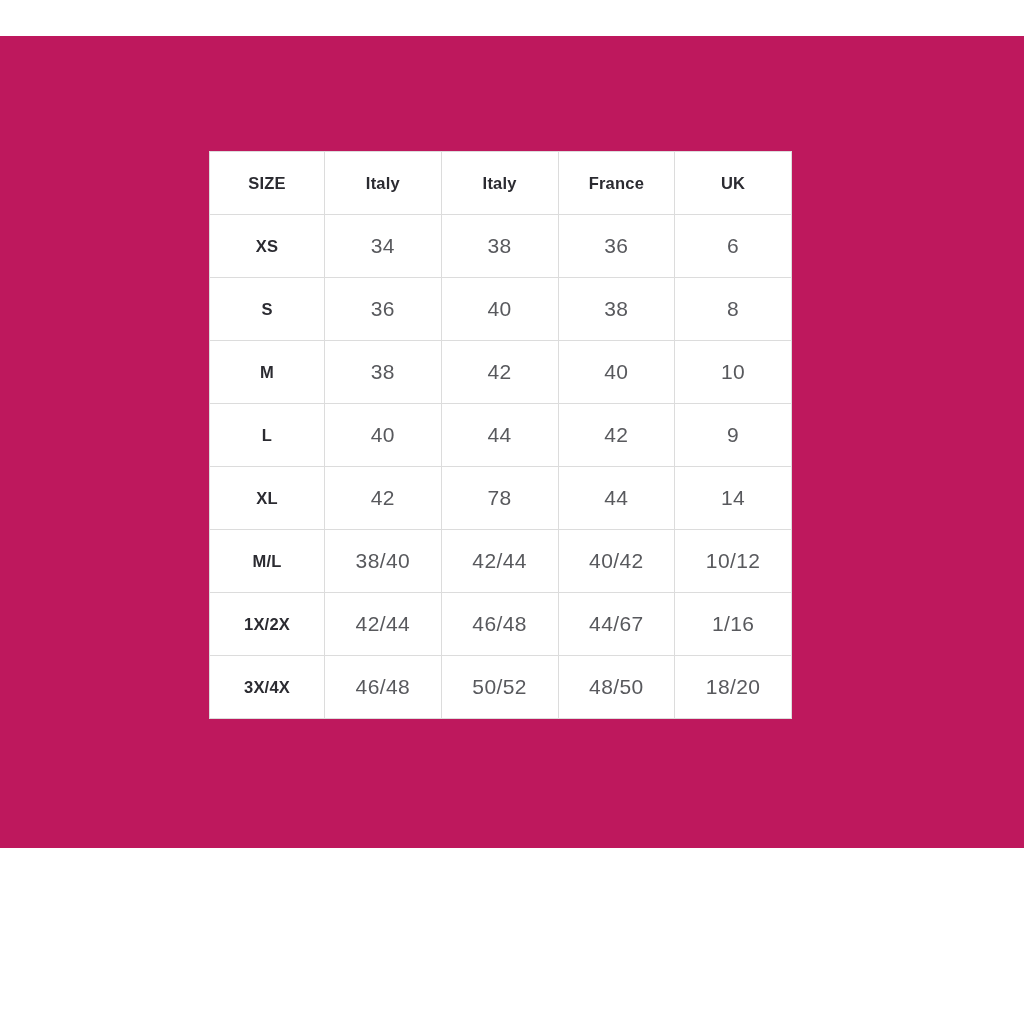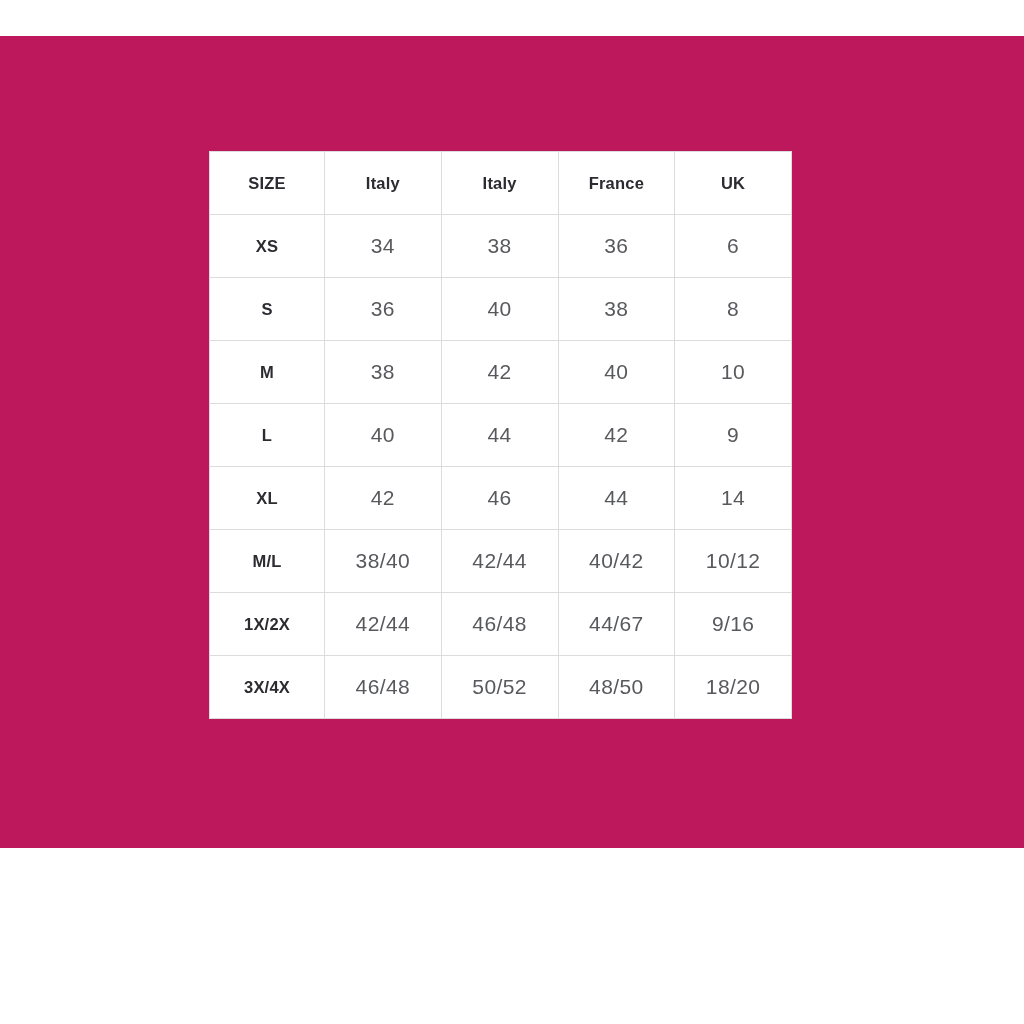--- a/index.html
+++ b/index.html
@@ -99,37 +99,37 @@
         <tr>
           <td class="lbl">L</td>
           <td>40</td>
           <td>44</td>
           <td>42</td>
           <td>9</td>
         </tr>
         <tr>
           <td class="lbl">XL</td>
           <td>42</td>
-          <td>46</td>
+          <td>78</td>
           <td>44</td>
           <td>14</td>
         </tr>
         <tr>
           <td class="lbl">M/L</td>
           <td>38/40</td>
           <td>42/44</td>
           <td>40/42</td>
           <td>10/12</td>
         </tr>
         <tr>
           <td class="lbl">1X/2X</td>
           <td>42/44</td>
           <td>46/48</td>
           <td>44/67</td>
-          <td>9/16</td>
+          <td>1/16</td>
         </tr>
         <tr>
           <td class="lbl">3X/4X</td>
           <td>46/48</td>
           <td>50/52</td>
           <td>48/50</td>
           <td>18/20</td>
         </tr>
       </tbody>
     </table>

